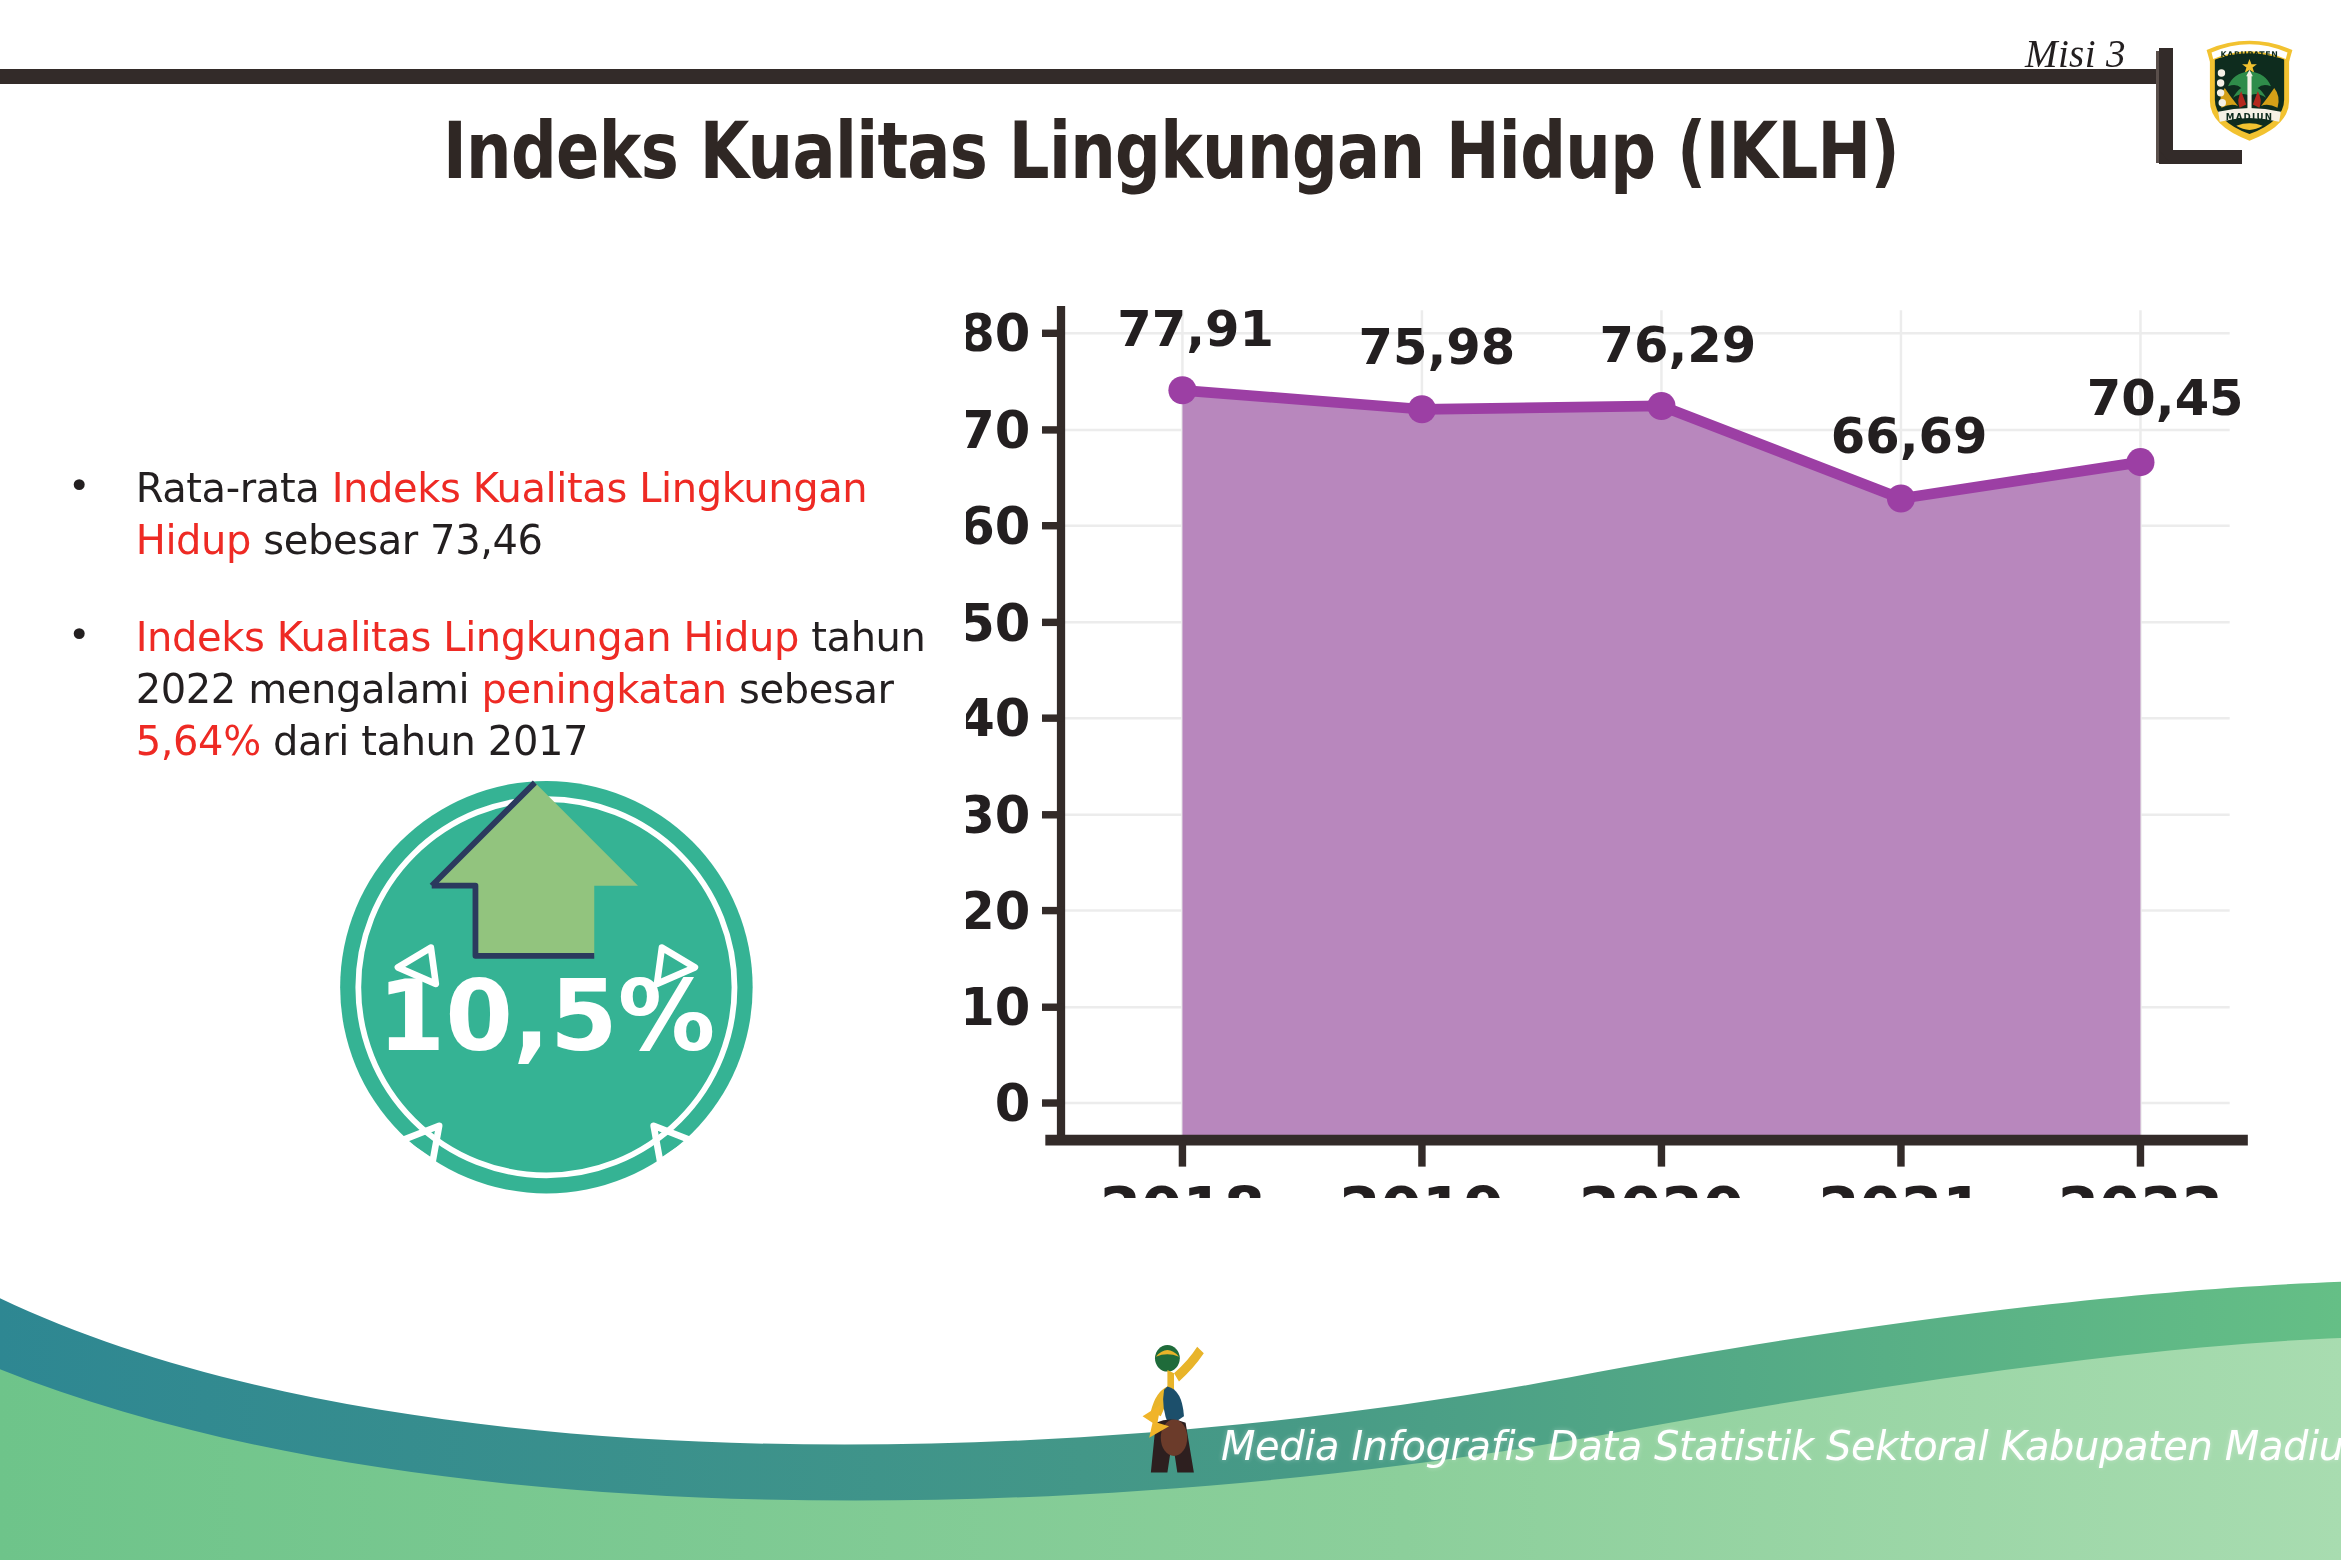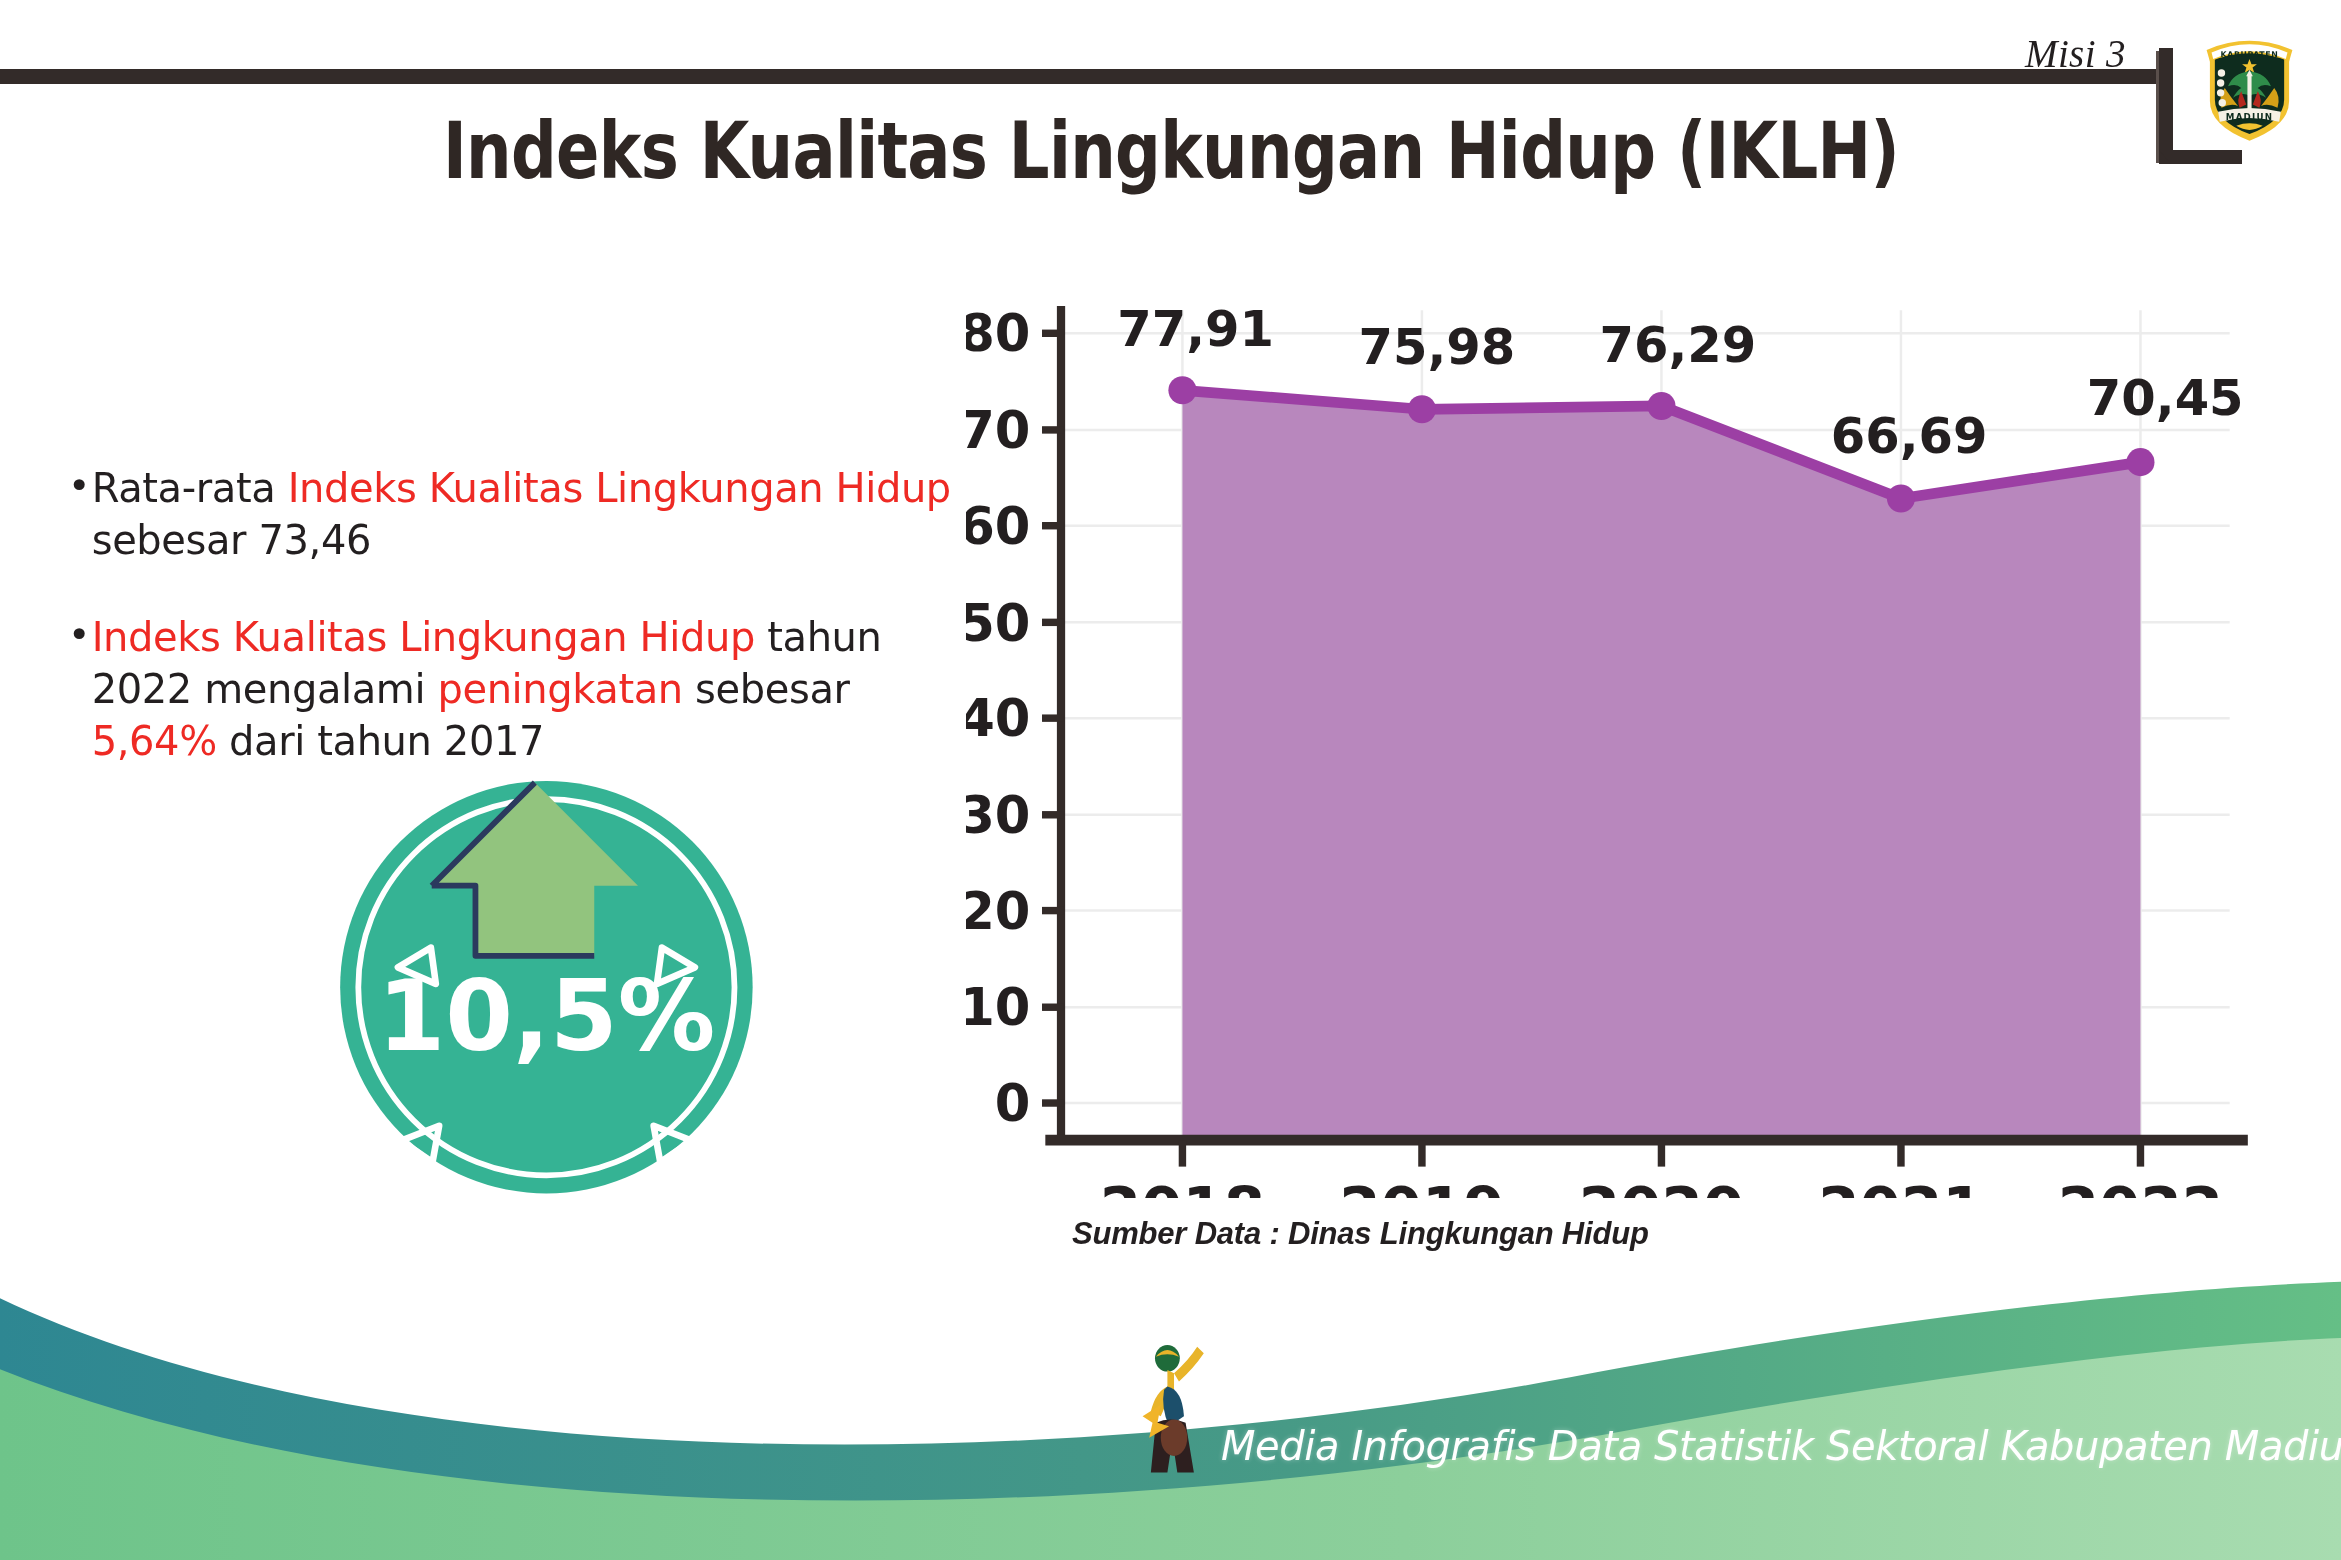--- a/index.html
+++ b/index.html
@@ -113,21 +113,21 @@
     color: #231f20;
     letter-spacing: -0.4px;
   }
   .bullet .dot {
     flex: 0 0 auto;
     font-size: 38px;
     line-height: 1.30;
     color: #231f20;
     margin-right: 1.7px;
   }
-  .bullet .txt { flex: 1 1 auto; }
+  .bullet .txt { flex: 1 1 auto; margin-left: 44px; }
   .hl { color: #ee2a24; }
 
   
   .badge-wrap {
     position: absolute;
     left: 322px;
     top: 743px;
     width: 462px;
     height: 462px;
   }
@@ -328,21 +328,20 @@
 
     <g font-family="DejaVu Sans, sans-serif" font-size="72" font-weight="bold" fill="#231f20" text-anchor="middle">
       <text x="262" y="1158">2018</text>
       <text x="552" y="1158">2019</text>
       <text x="842" y="1158">2020</text>
       <text x="1132" y="1158">2021</text>
       <text x="1422" y="1158">2022</text>
     </g>
   </svg>
 
-  <div class="chart-source">Sumber Data : Dinas Lingkungan Hidup</div>
 
   <svg class="footer" viewBox="0 0 2836 340" preserveAspectRatio="none">
     <defs>
       <linearGradient id="waveDark" x1="0" y1="0" x2="1" y2="0">
         <stop offset="0%" stop-color="#2e8792"></stop>
         <stop offset="55%" stop-color="#479a86"></stop>
         <stop offset="100%" stop-color="#65bf86"></stop>
       </linearGradient>
       <linearGradient id="waveLight" x1="0" y1="0" x2="1" y2="0">
         <stop offset="0%" stop-color="#6ec48a"></stop>

